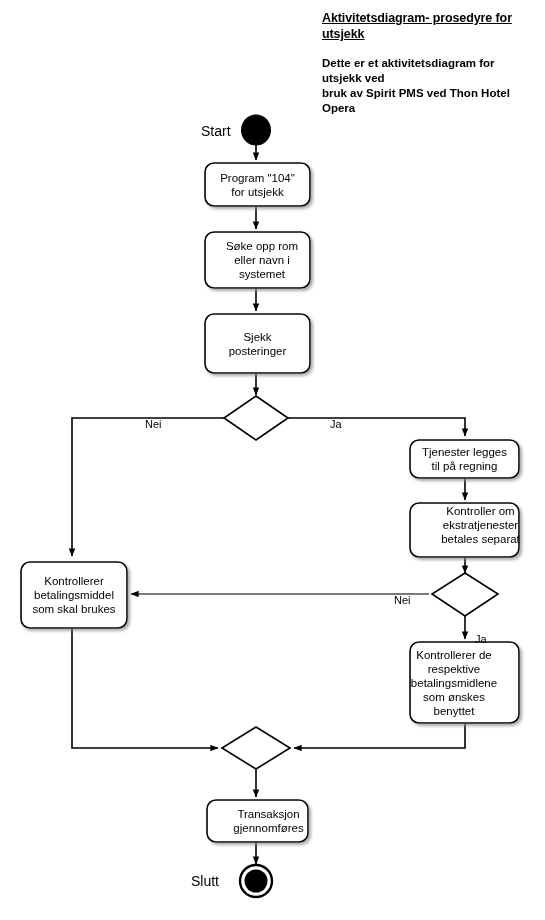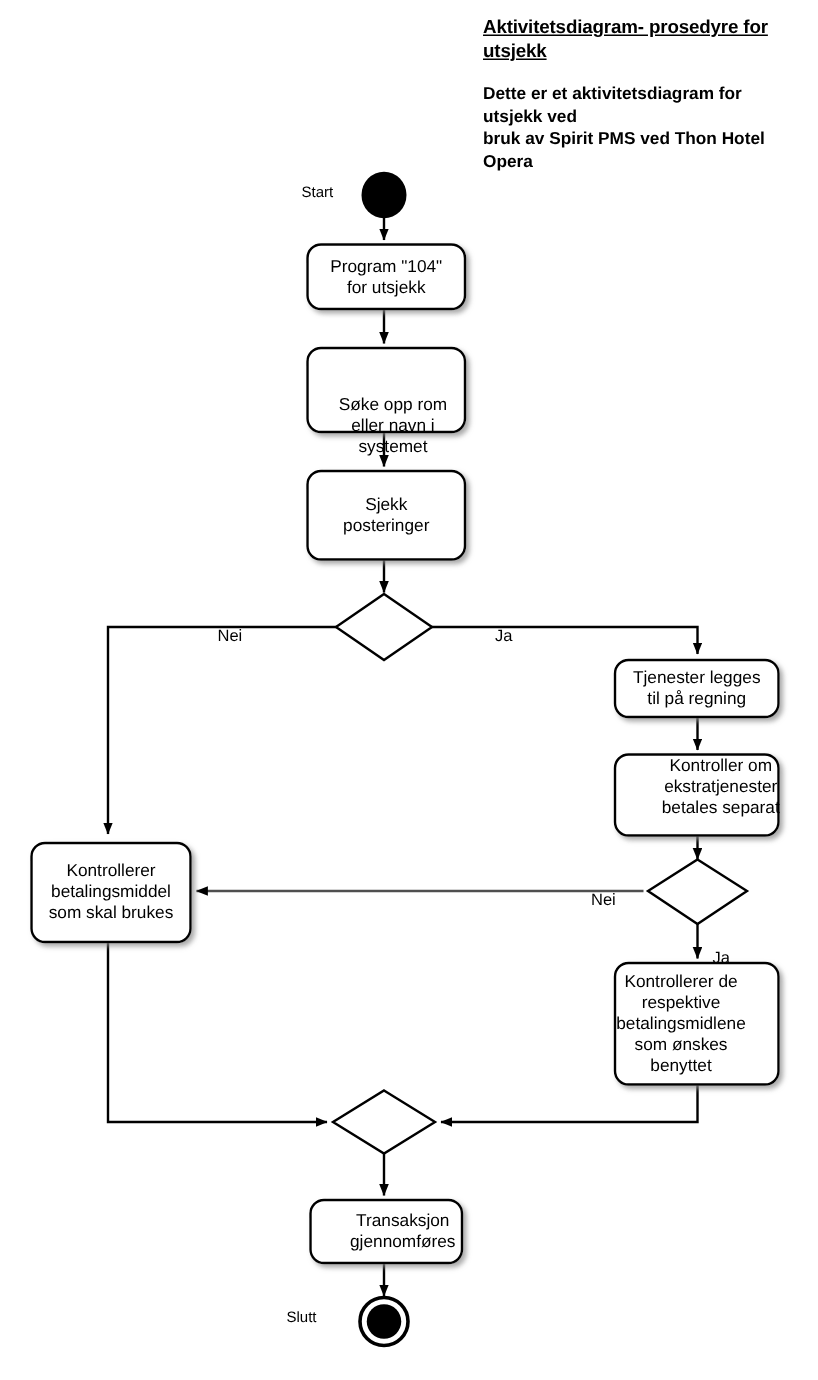--- a/index.html
+++ b/index.html
@@ -56,21 +56,21 @@
   }
   .edge-label {
     position: absolute;
     font-size: 11px;
     color: #000;
     white-space: nowrap;
     margin-top: 18px;
   }
   .terminal-label {
     position: absolute;
-    font-size: 10px;
+    font-size: 14px;
     color: #000;
   }
 </style>
 </head>
 <body>
 
 <svg id="canvas" viewBox="0 0 545 920" xmlns="http://www.w3.org/2000/svg">
   <defs>
     <marker id="arrow" markerWidth="9" markerHeight="9" refX="7.6" refY="3.2" orient="auto" markerUnits="userSpaceOnUse">
       <path d="M0,0 L8,3.2 L0,6.4 z" fill="#000000"></path>
@@ -151,21 +151,21 @@
 bruk av Spirit PMS ved Thon Hotel Opera</div>
 </div>
 
 <div class="terminal-label" style="left:201px; top:123px;">Start</div>
 
 <div class="terminal-label" style="left:191px; top:873px;">Slutt</div>
 
 <div class="node-label" style="left:205px; top:163px; width:105px; height:43px;">Program "104"
 for utsjekk</div>
 
-<div class="node-label" style="left:205px; top:232px; width:114px; height:56px;margin-top:24px;">Søke opp rom
+<div class="node-label" style="left:205px; top:232px; width:114px; height:56px;">Søke opp rom
 eller navn i
 systemet</div>
 
 <div class="node-label" style="left:205px; top:314px; width:105px; height:59px;">Sjekk
 posteringer</div>
 
 <div class="node-label" style="left:410px; top:440px; width:109px; height:38px;">Tjenester legges
 til på regning</div>
 
 <div class="node-label" style="left:426px; top:503px; width:109px; height:43px;text-align:center;">Kontroller om

